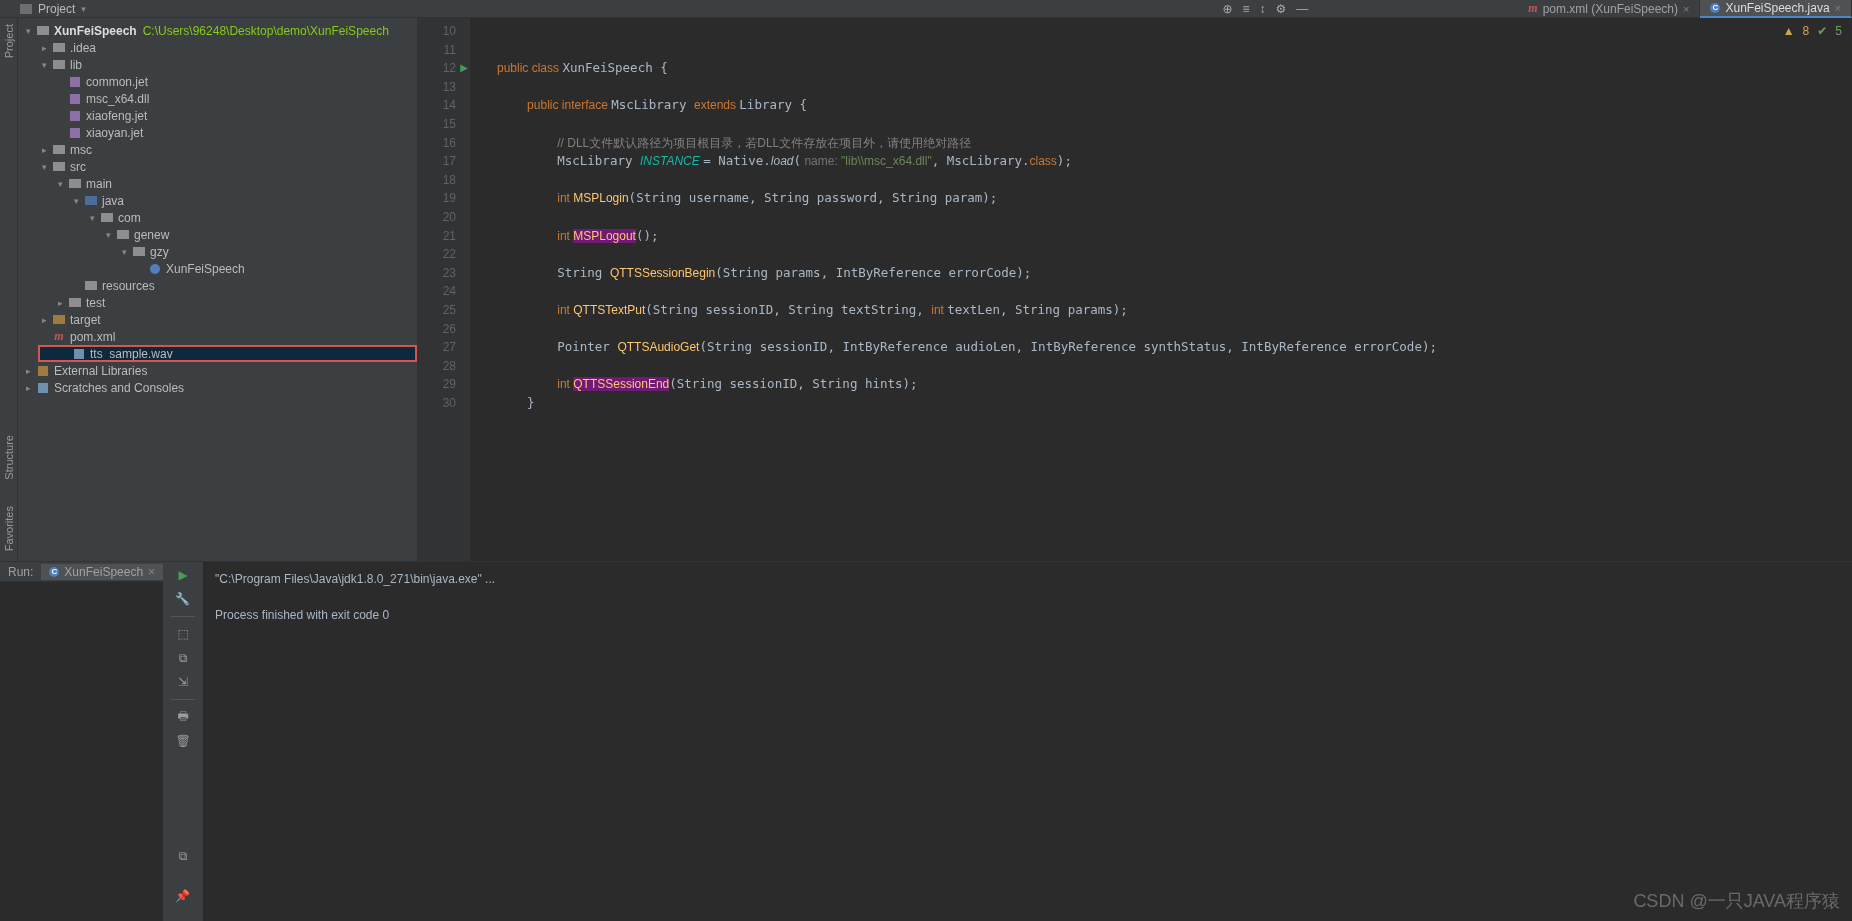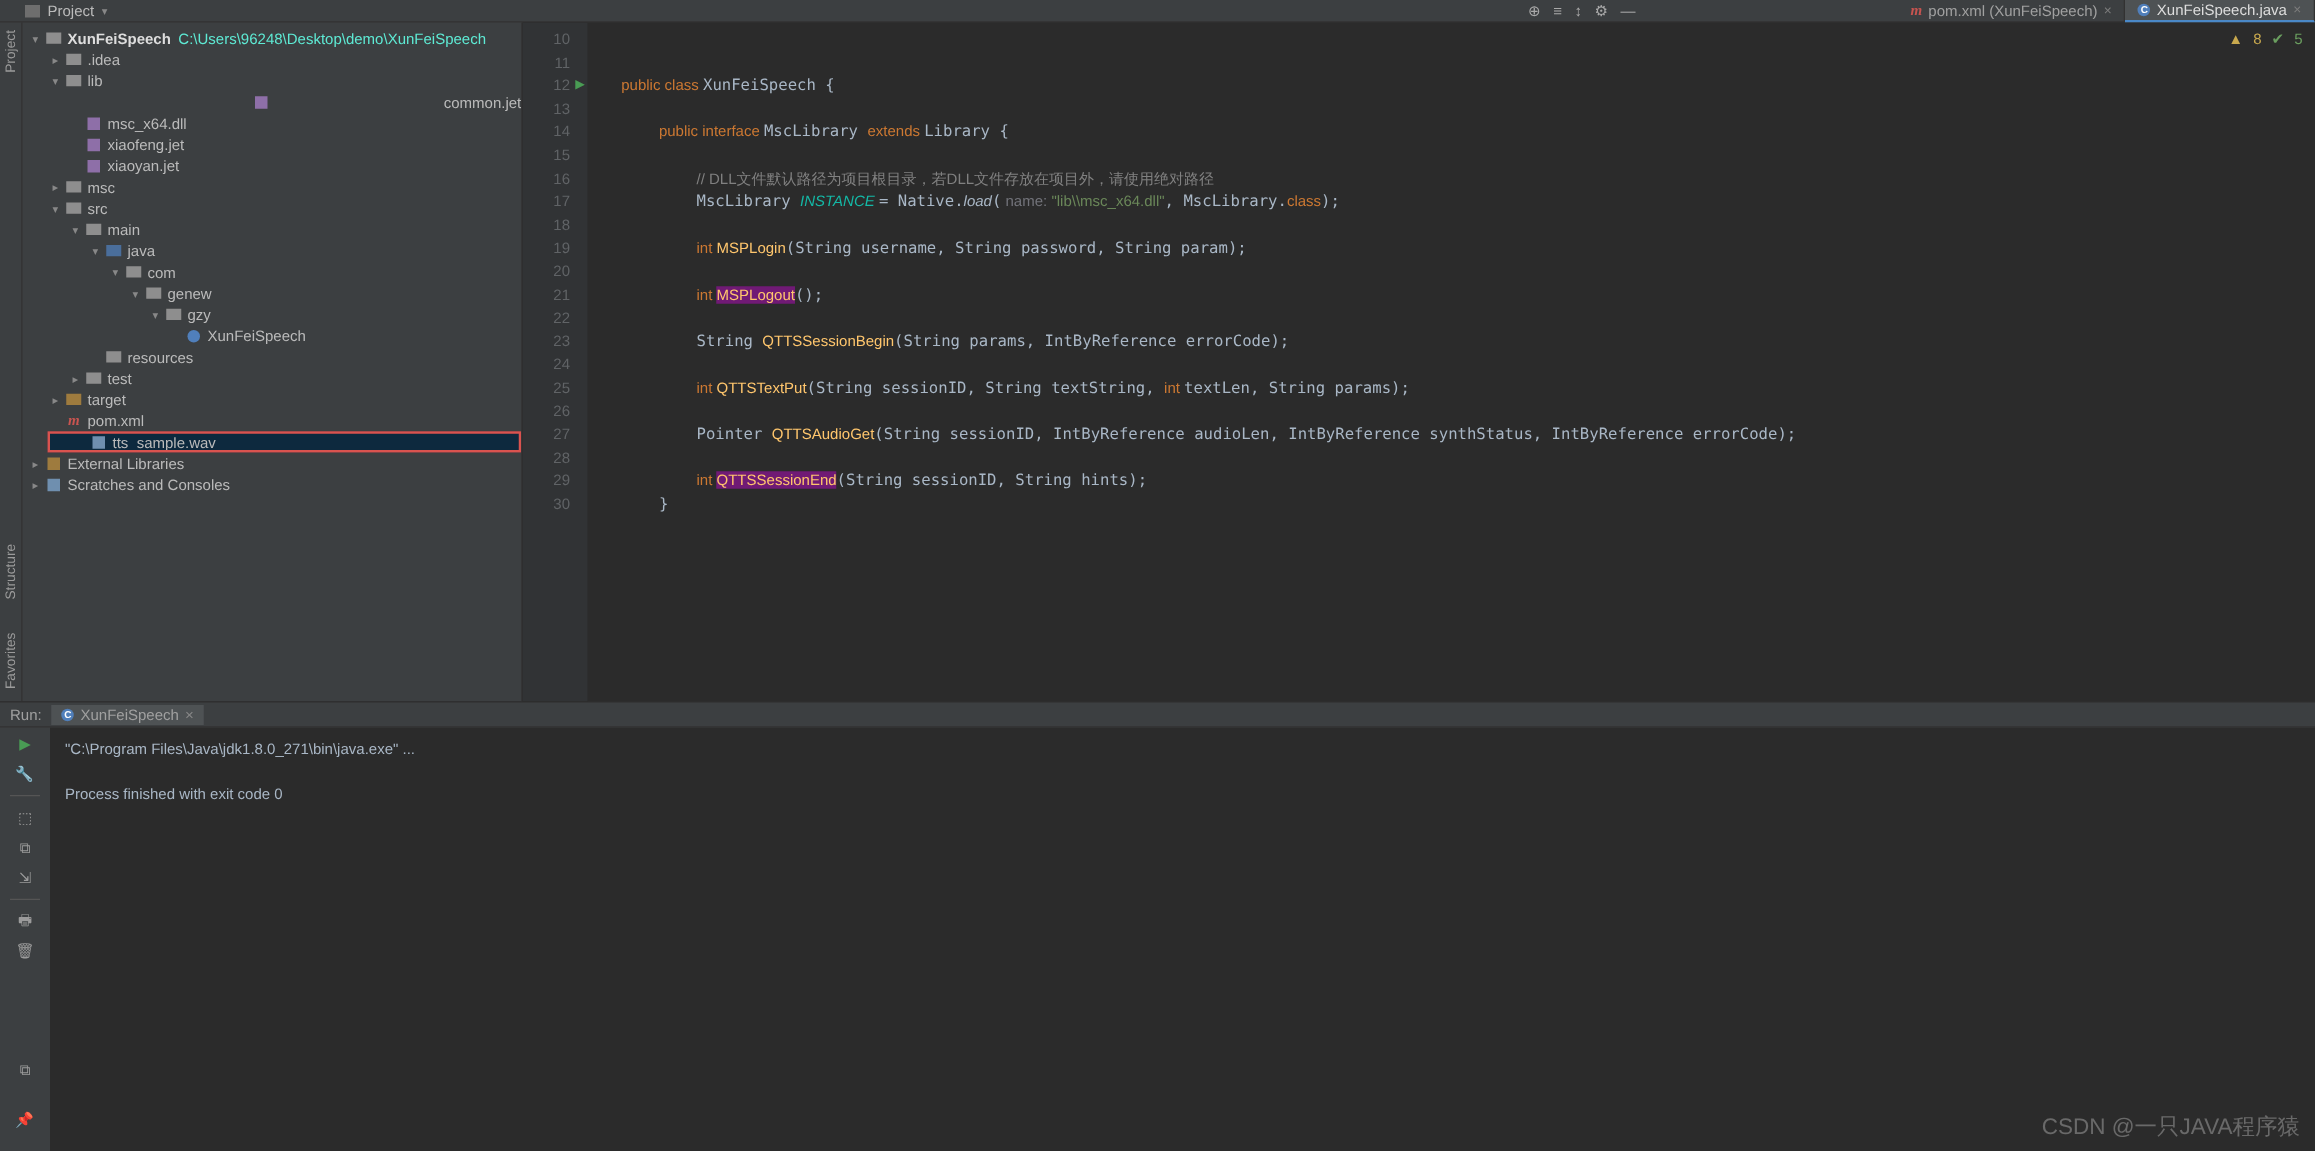--- a/index.html
+++ b/index.html
@@ -30,41 +30,41 @@
 .tree-row.sel { background:#0d293e; }
 .tree-row.hl { outline:2px solid #d9534f; outline-offset:-2px;margin-left:20px; }
 .tree-row .arrow { width:10px; display:inline-block; color:#888; font-size:9px; }
 .tree-row .ico { width:14px; display:inline-flex; justify-content:center; margin-right:4px; }
 .fold { width:12px; height:9px; background:#8e8e8e; display:inline-block; }
 .fold.blue { background:#4a6e9b; }
 .fold.orange { background:#9e7b3e; }
 .cls { width:10px;height:10px;border-radius:50%;background:#507fbb;display:inline-block; }
 .lib { width:10px;height:10px;background:#8e6fa8;display:inline-block; }
 .wav { width:10px;height:10px;background:#6f8faf;display:inline-block; }
-.tree-row .dim { color:#5eead4; margin-left:6px; }
+.tree-row .dim { color:#84cc16; margin-left:6px; }
 
 .editor { flex:1; display:flex; flex-direction:column; background:#2b2b2b; position:relative; }
 .ed-top { position:absolute; right:10px; top:6px; display:flex; gap:8px; font-size:11px; }
 .warn { color:#c9a94e; }
 .ok { color:#6a9e5f; }
 .ed-body { flex:1; display:flex; overflow:hidden;gap:11px; }
 .gutter { width:52px; background:#313335; text-align:right; padding:4px 14px 4px 0; color:#606366; font-family:Consolas,monospace; font-size:12px; line-height:18.6px; position:relative; }
 .gutter .ln { height:18.6px; position:relative; }
 .gutter .run { position:absolute; right:-12px; color:#499c54; font-size:10px; }
 .code { flex:1; padding:4px 0 4px 16px; font-family:Consolas,monospace; font-size:12.5px; line-height:18.6px; color:#a9b7c6; white-space:pre; overflow:auto; }
 .k-orange { color:#cc7832; }
 .k-yellow { color:#ffc66d; }
 .k-purple { color:#14b8a6; font-style:italic; }
 .k-green { color:#6a8759; }
 .k-grey { color:#808080; }
 .k-param { color:#72737a; }
 .k-hl { background:#701a75; }
 
 
-.run-panel { height:360px; border-top:1px solid #323232; display:flex; flex-direction:column; background:#2b2b2b; }
+.run-panel { height:360px; border-top:1px solid #323232; display:flex; flex-direction:row; background:#2b2b2b; }
 .run-head { height:20px; background:#3c3f41; display:flex; align-items:center; padding-left:8px; color:#a0a0a0; border-bottom:1px solid #323232; gap:8px; }
 .run-head .rtab { display:flex; align-items:center; gap:5px; background:#4e5254; padding:1px 8px; }
 .run-body { flex:1; display:flex; }
 .run-tools { width:40px; background:#3c3f41; display:flex; flex-direction:column; align-items:center; padding-top:6px; gap:10px; }
 .run-tools .t { width:14px; height:14px; display:flex; align-items:center; justify-content:center; color:#9b9b9b; }
 .run-tools .sep { width:24px; height:1px; background:#555; }
 .run-out { flex:1; padding:8px 12px; font-family:Consolas,monospace; font-size:12.5px; line-height:18px; color:#a9b7c6; white-space:pre; }
 
 .watermark { position:absolute; right:12px; bottom:8px; color:rgba(220,220,220,.35); font-size:18px; font-family:"Microsoft YaHei",sans-serif; pointer-events:none; }
 </style>
@@ -128,21 +128,21 @@
             </span>
             <span>.idea</span>
           </div>
           <div class="tree-row" style="padding-left: 24px;">
             <span class="arrow">▾</span>
             <span class="ico">
               <span class="fold"></span>
             </span>
             <span>lib</span>
           </div>
-          <div class="tree-row" style="padding-left: 40px; justify-content: space-between;">
+          <div class="tree-row" style="padding-left: 40px;">
             <span class="arrow"></span>
             <span class="ico">
               <span class="lib"></span>
             </span>
             <span>common.jet</span>
           </div>
           <div class="tree-row" style="padding-left: 40px;">
             <span class="arrow"></span>
             <span class="ico">
               <span class="lib"></span>

